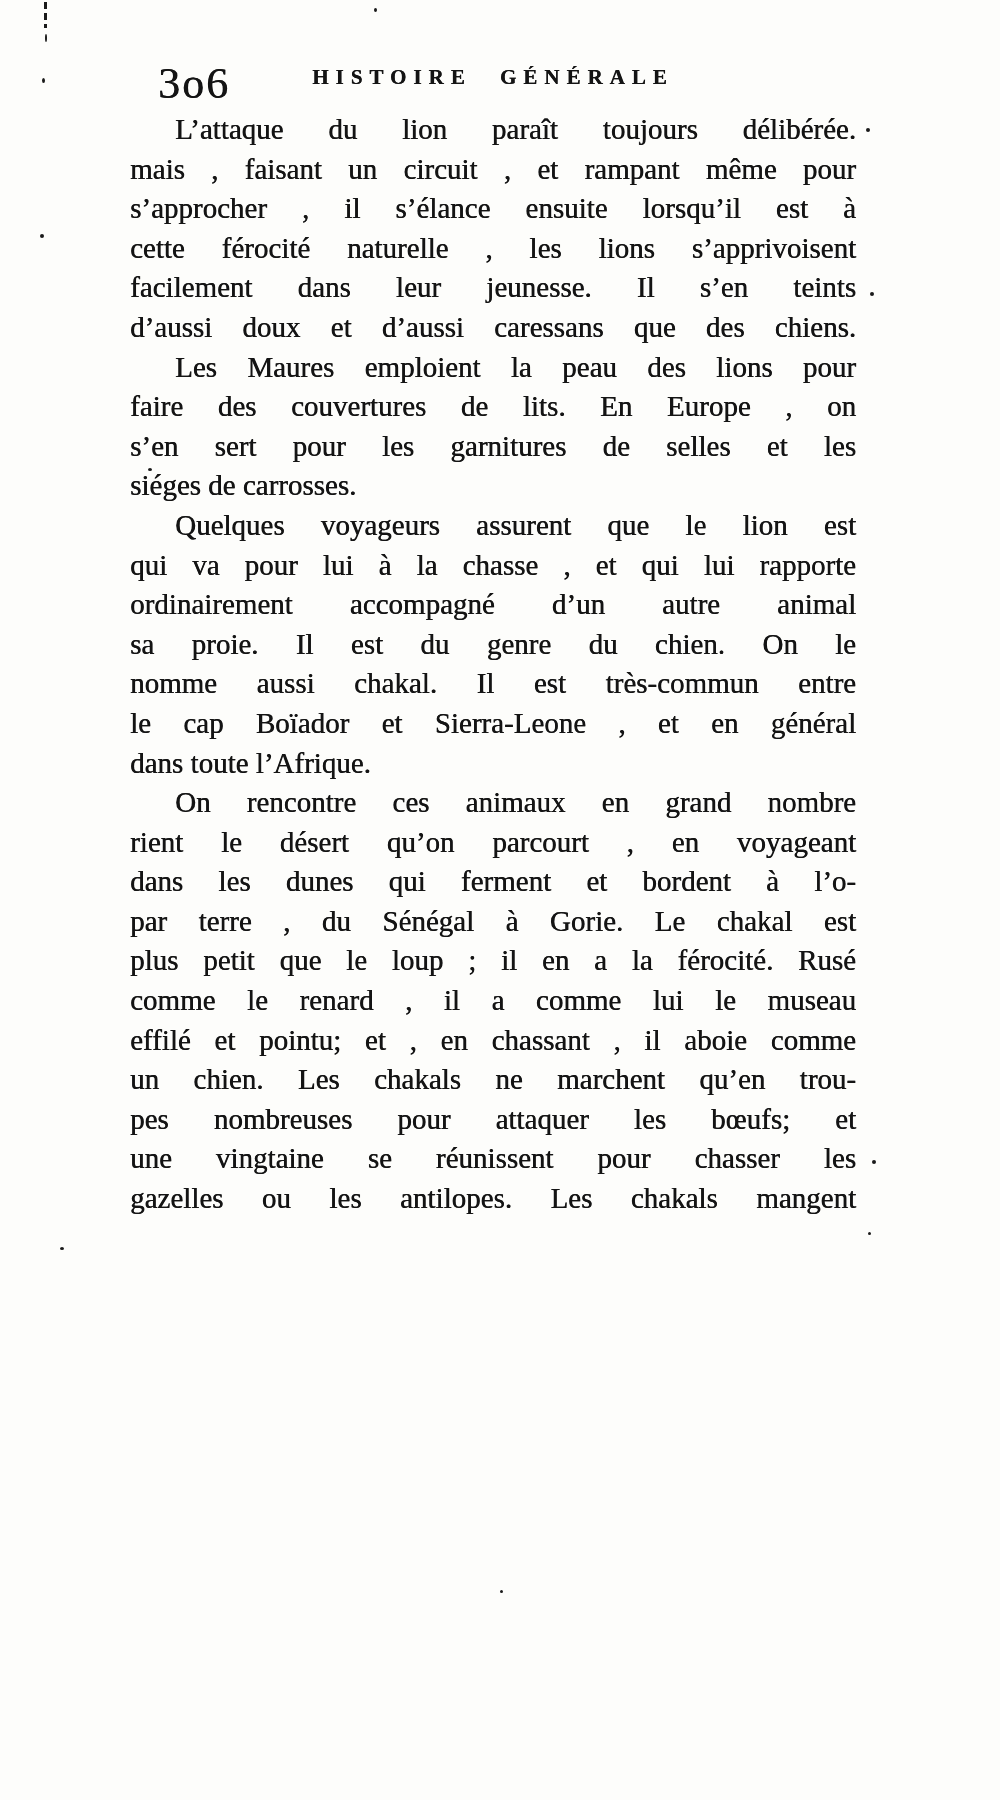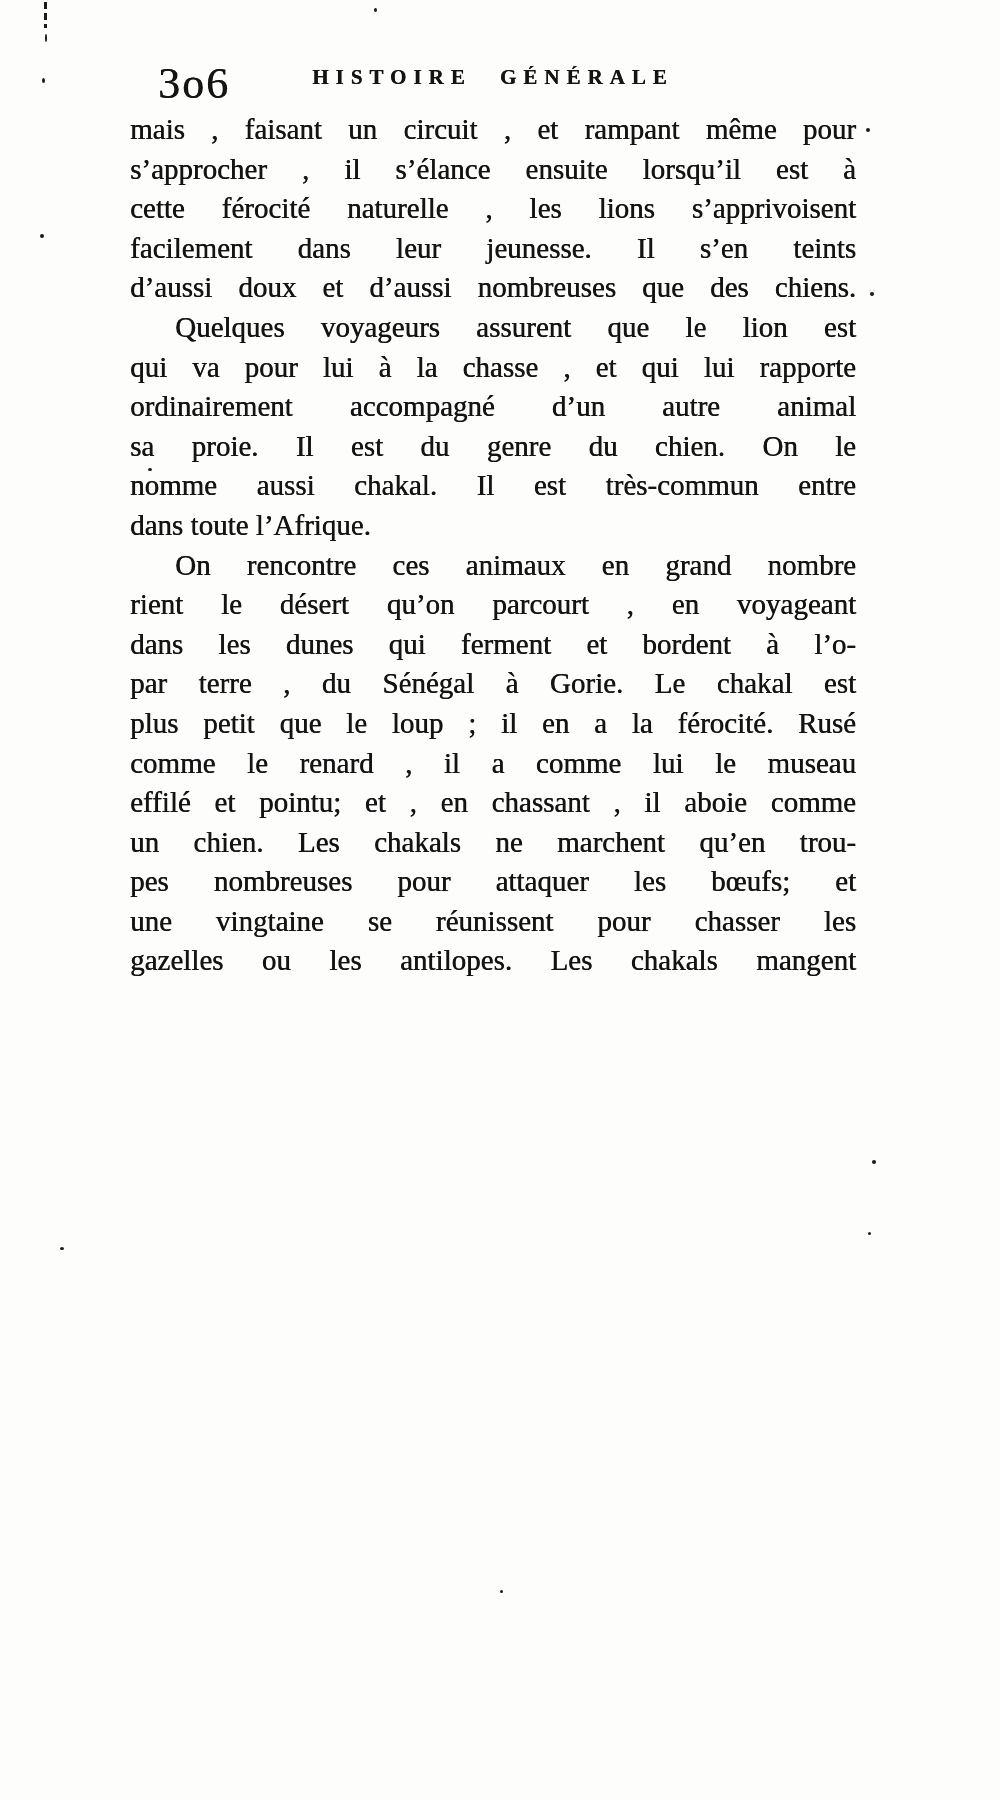--- a/index.html
+++ b/index.html
@@ -66,32 +66,40 @@
 <body>
 
 <div class="page" style="--paper: #fdfdfb; --ink: #141414;">
   <div class="header">
     <span class="page-number">3o6</span>
     <span class="running-title">HISTOIRE GÉNÉRALE</span>
   </div>
 
   <div class="text-block" id="text-block">
       <div>
+        <div class="line indent">L’attaque du lion paraît toujours délibérée.</div>
         <div class="line">mais , faisant un circuit , et rampant même pour</div>
         <div class="line">s’approcher , il s’élance ensuite lorsqu’il est à</div>
         <div class="line">cette férocité naturelle , les lions s’apprivoisent</div>
         <div class="line">facilement dans leur jeunesse. Il s’en teints</div>
-        <div class="line">d’aussi doux et d’aussi nombreuses que des chiens.</div>
+        <div class="line">d’aussi doux et d’aussi caressans que des chiens.</div>
+      </div>
+      <div>
+        <div class="line indent">Les Maures emploient la peau des lions pour</div>
+        <div class="line">faire des couvertures de lits. En Europe , on</div>
+        <div class="line">s’en sert pour les garnitures de selles et les</div>
+        <div class="line short">siéges de carrosses.</div>
       </div>
       <div>
         <div class="line indent">Quelques voyageurs assurent que le lion est</div>
         <div class="line">qui va pour lui à la chasse , et qui lui rapporte</div>
         <div class="line">ordinairement accompagné d’un autre animal</div>
         <div class="line">sa proie. Il est du genre du chien. On le</div>
         <div class="line">nomme aussi chakal. Il est très-commun entre</div>
+        <div class="line">le cap Boïador et Sierra-Leone , et en général</div>
         <div class="line short">dans toute l’Afrique.</div>
       </div>
       <div>
         <div class="line indent">On rencontre ces animaux en grand nombre</div>
         <div class="line">rient le désert qu’on parcourt , en voyageant</div>
         <div class="line">dans les dunes qui ferment et bordent à l’o-</div>
         <div class="line">par terre , du Sénégal à Gorie. Le chakal est</div>
         <div class="line">plus petit que le loup ; il en  a la férocité. Rusé</div>
         <div class="line">comme le renard , il a comme lui le museau</div>
         <div class="line">effilé et pointu; et , en chassant , il aboie comme</div>

